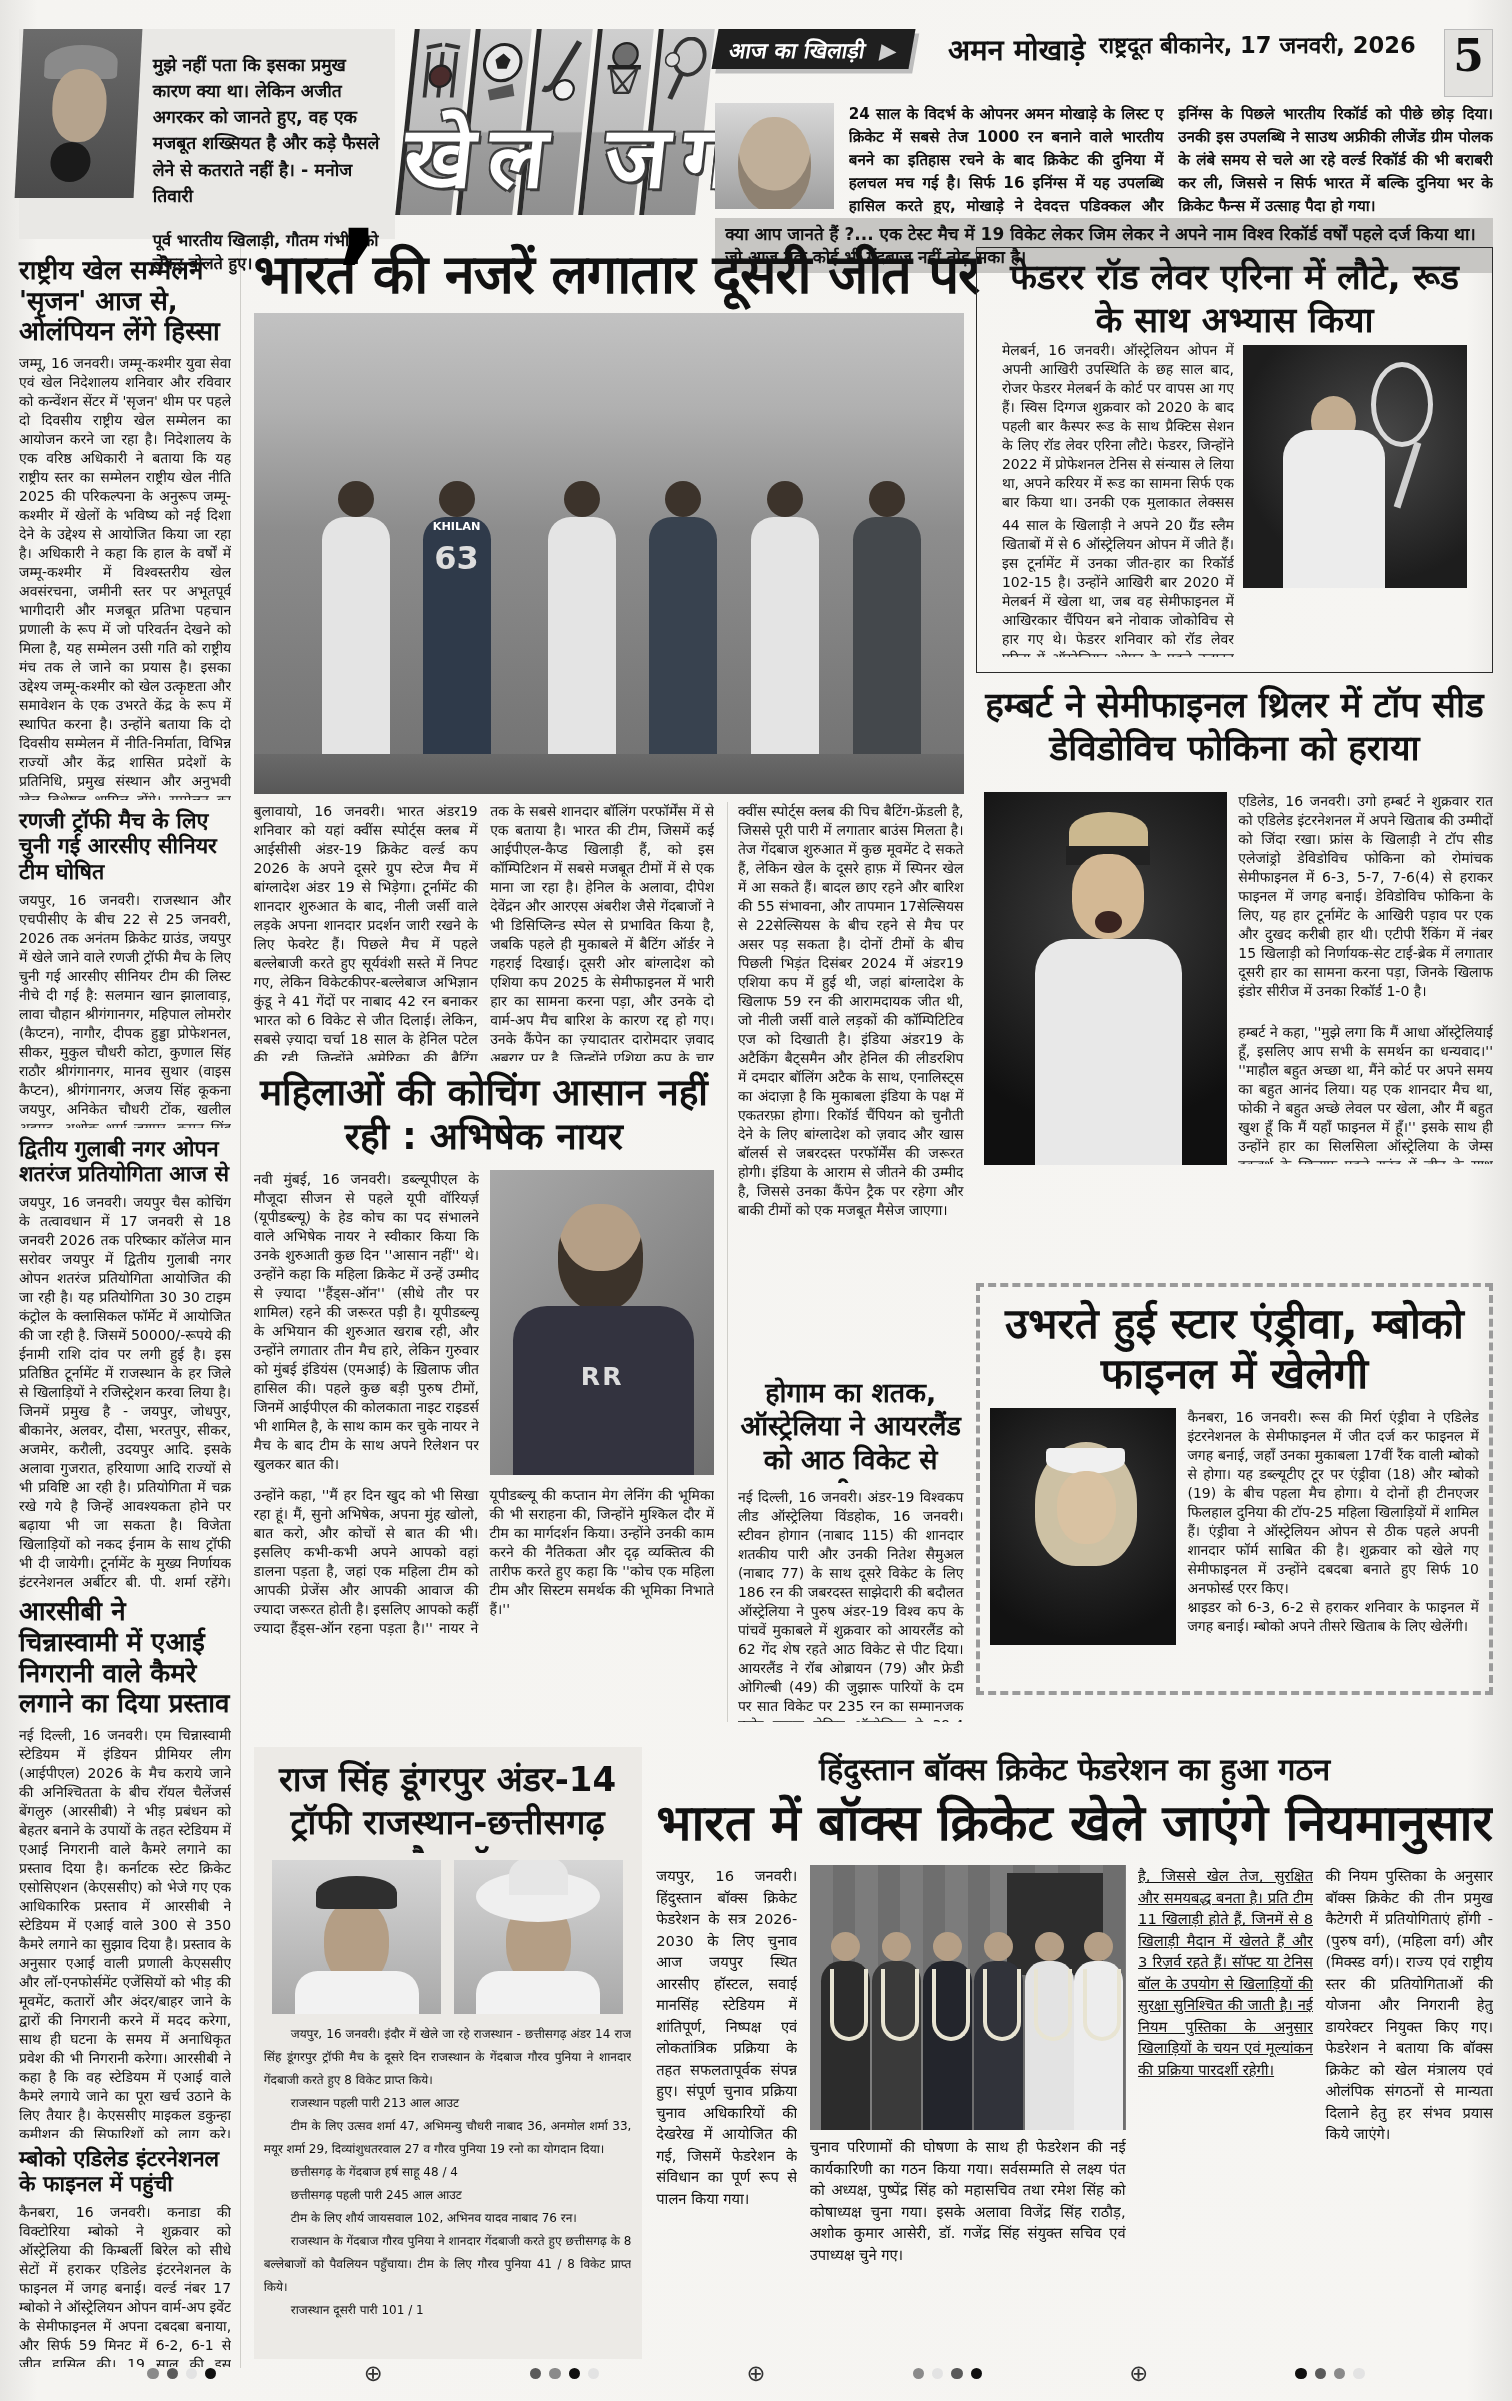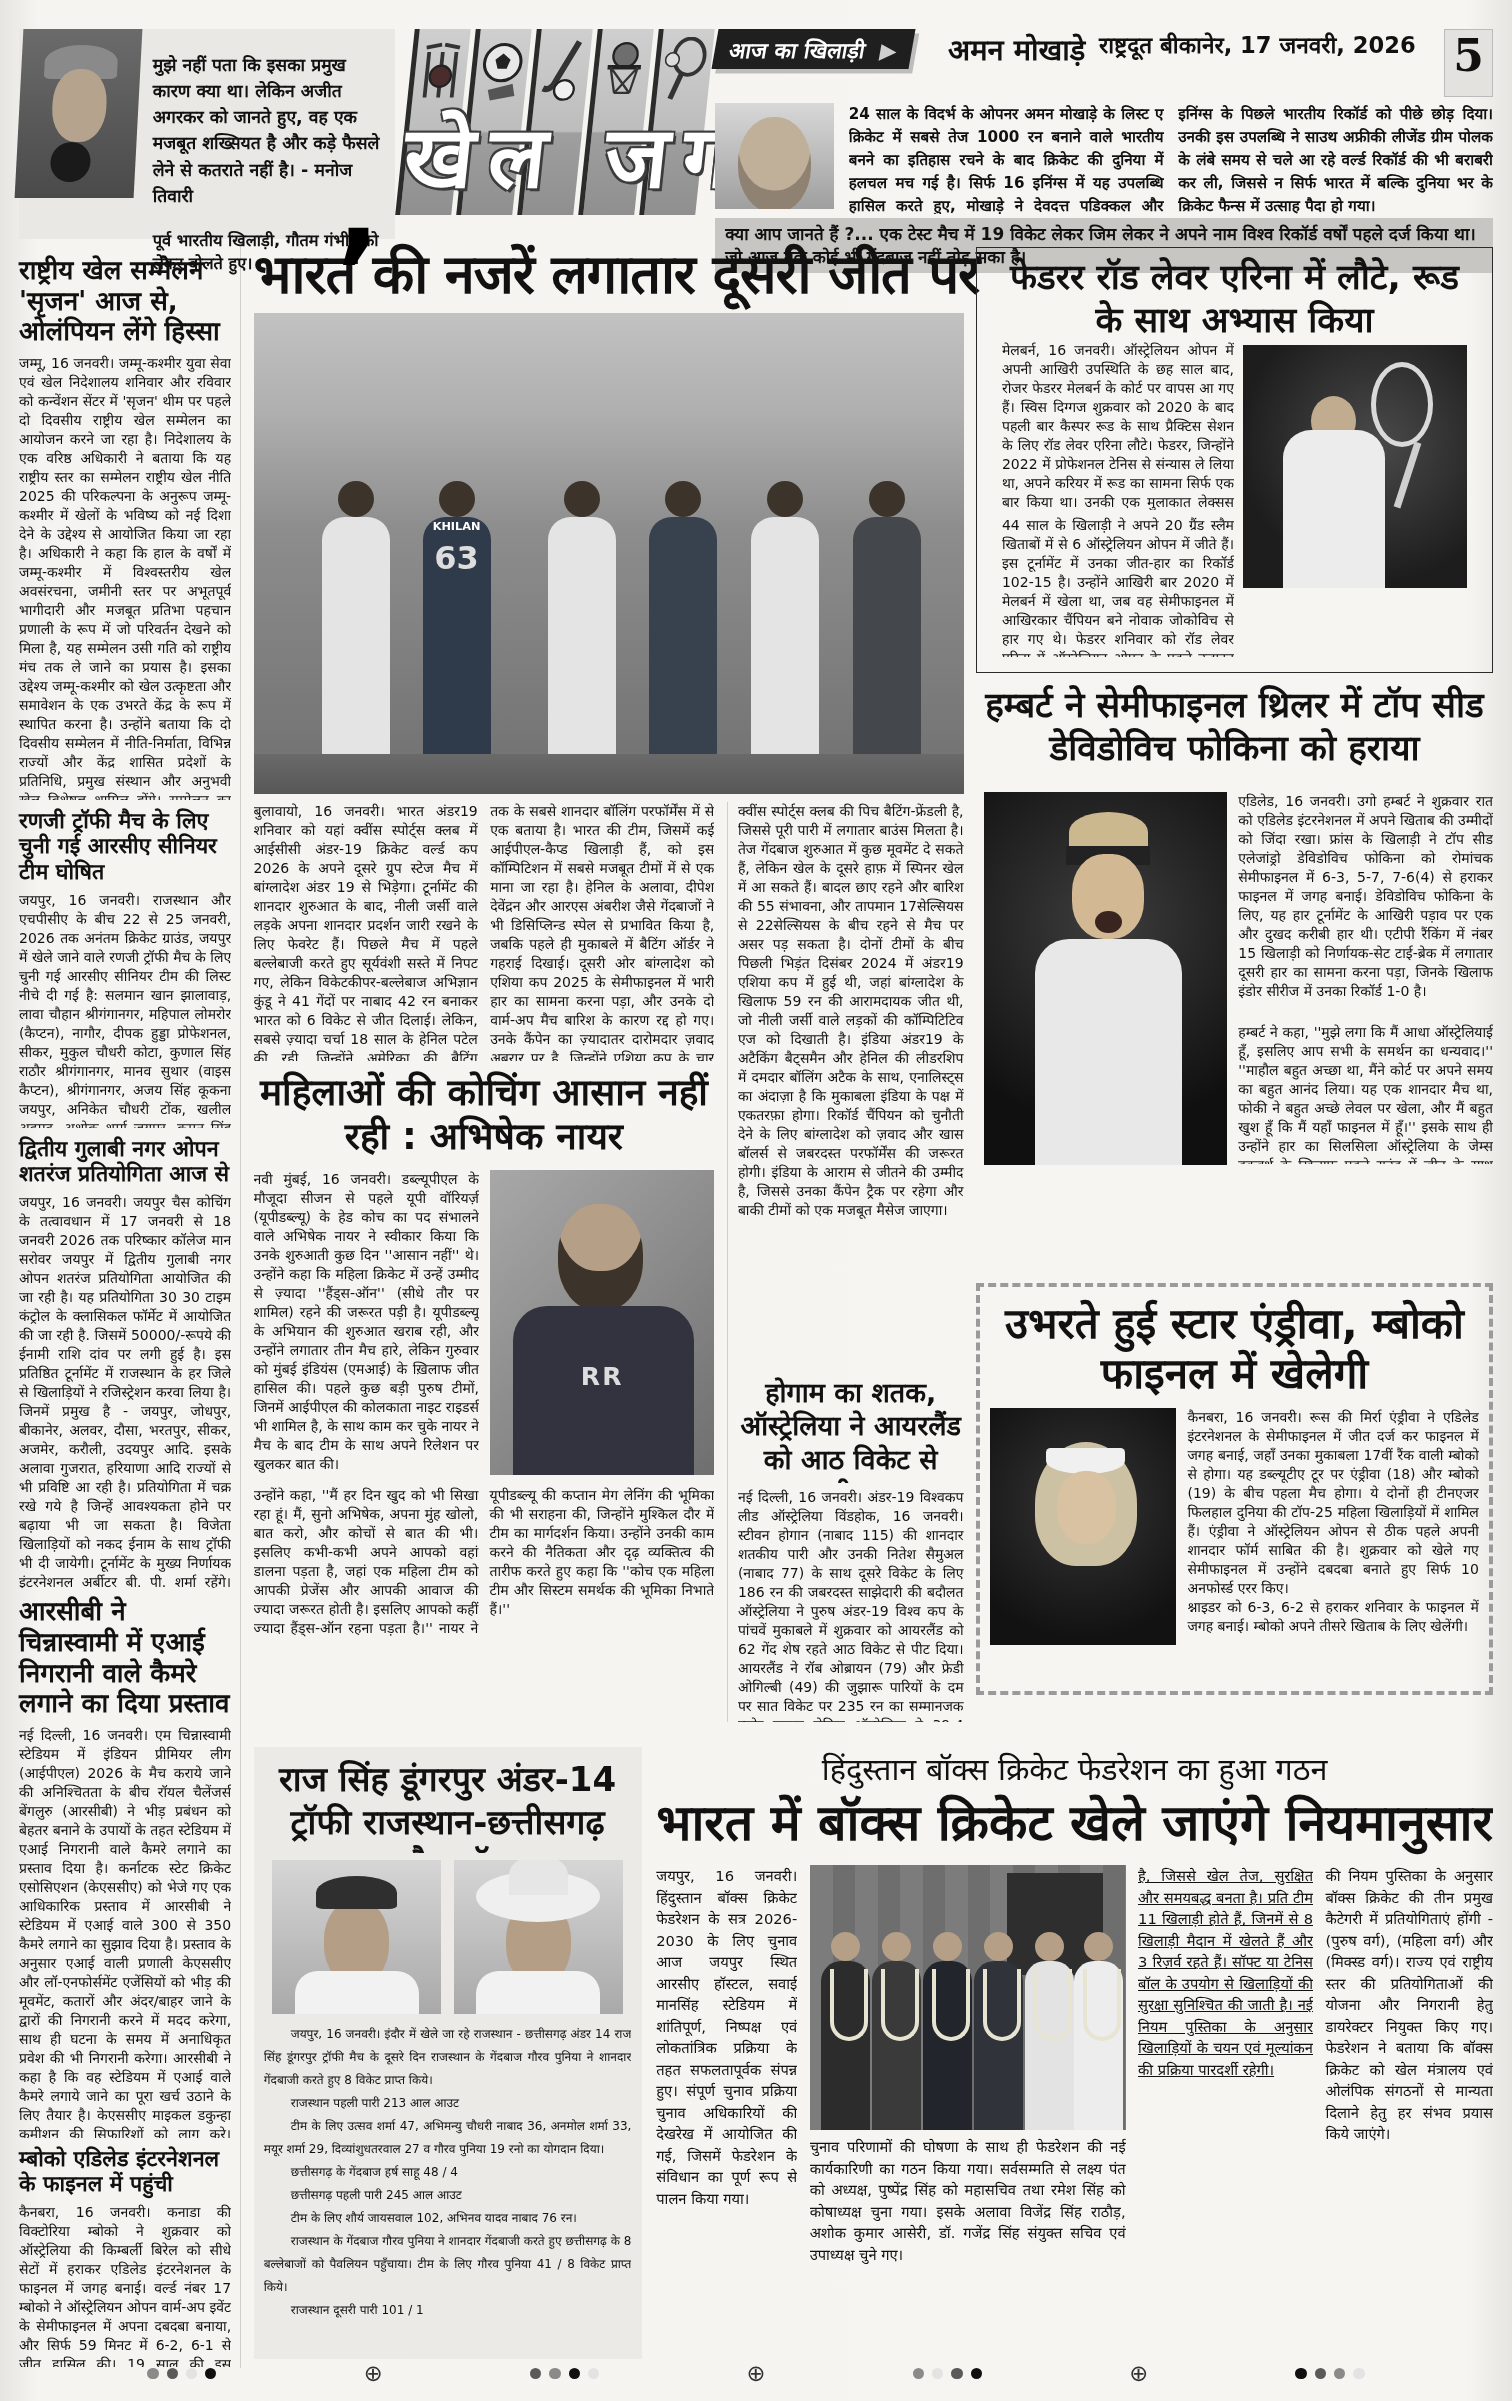--- a/index.html
+++ b/index.html
@@ -104,21 +104,21 @@
   .rajphotos{ display:flex; gap:12.4px; justify-content:center; margin:6.8px 0 9px 0; }
   .u14{ position:relative; width:169px; height:154px; background:linear-gradient(180deg,#d6d6d6,#a9a9a9); overflow:hidden; }
   .u14 .face{ position:absolute; left:52px; top:40px; width:65px; height:85px; background:#b49e85; border-radius:46%; }
   .u14 .cap{ position:absolute; left:44px; top:16px; width:81px; height:33px; background:#2f2f2f; border-radius:50% 50% 10% 10%; }
   .u14 .hat{ position:absolute; left:22.6px; top:11.3px; width:124px; height:51px; background:#efefef; border-radius:50%; }
   .u14 .hatc{ position:absolute; left:55px; top:-5.6px; width:59px; height:40px; background:#e6e6e6; border-radius:50% 50% 0 0; }
   .u14 .shirt{ position:absolute; left:22.6px; top:111px; width:124px; height:45px; background:#f2f2f2; border-radius:22.6px 22.6px 0 0; }
   .rajlines{ font-size:12px; line-height:23px; text-align:justify; overflow:hidden; height:348px; }
   .rajlines .ln{ text-indent:27px; }
   .boxsec{ flex:1; overflow:hidden; }
-  .h-kick{ font-size:30.5px; font-weight:400; text-align:center; }
+  .h-kick{ font-size:30.5px; font-weight:700; text-align:center; }
   .h-box{ font-size:50px; font-weight:900; text-align:center; line-height:1.1; margin-top:6.8px; white-space:nowrap; }
   .boxrow{ display:flex; gap:12.4px; margin-top:14.7px; height:468px; }
   .boxrow .bt{ font-size:14.7px; line-height:21.5px; }
   .bc1{ width:141px; } .bc3{ width:175px;text-decoration:underline; } .bc4{ flex:1; }
   .bmid{ width:316px; flex:none; }
   .groupphoto{ position:relative; width:316px; height:265px; overflow:hidden;
     background:repeating-linear-gradient(90deg,#7c7c7c 0 22.6px,#6e6e6e 22.6px 45px); }
   .gbanner{ position:absolute; right:22.6px; top:8px; width:96px; height:102px; background:#2e2e2e; }
   .gperson{ position:absolute; bottom:0; width:49px; height:169px; border-radius:20.3px 20.3px 0 0; }
   .gperson::before{ content:""; position:absolute; top:-29px; left:10.2px; width:29px; height:29px; border-radius:50%; background:#b59f86; }

